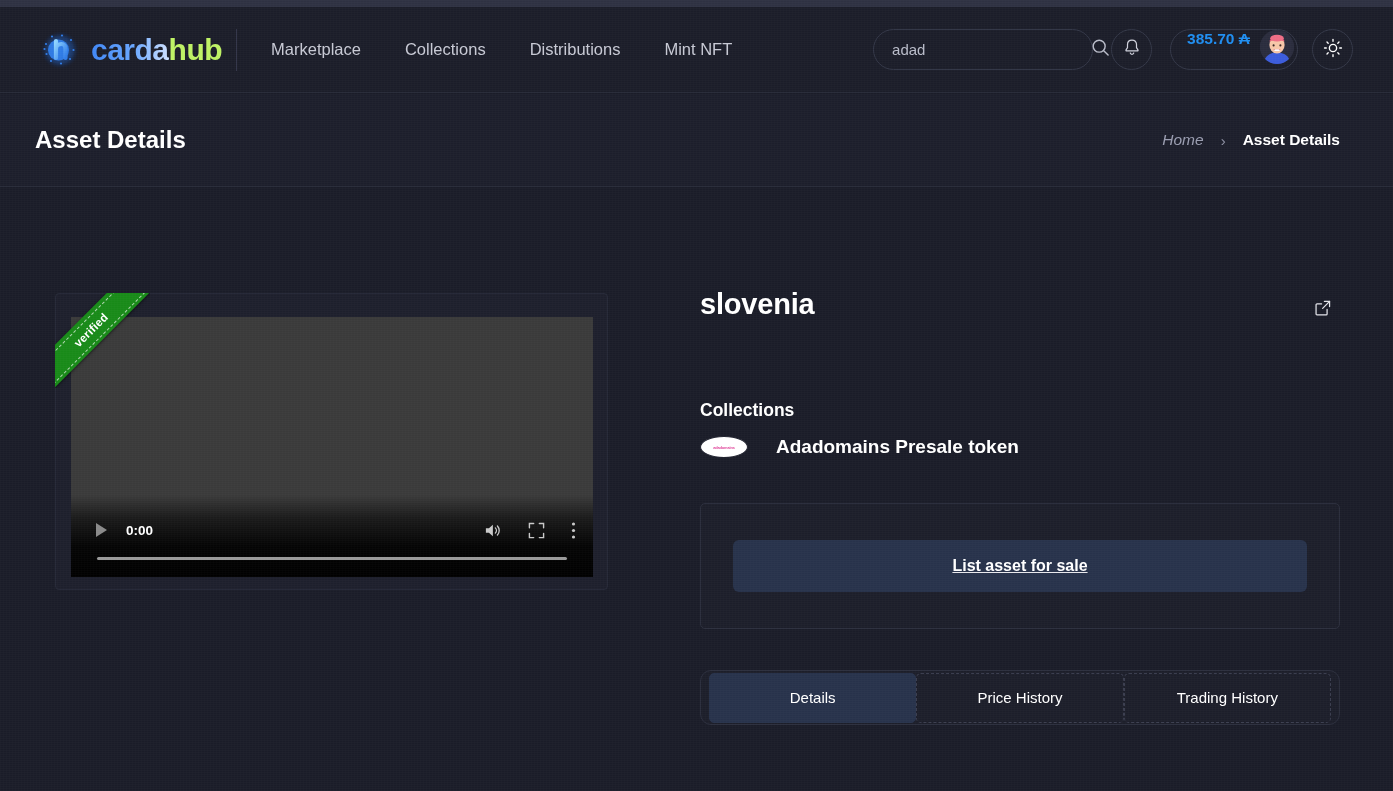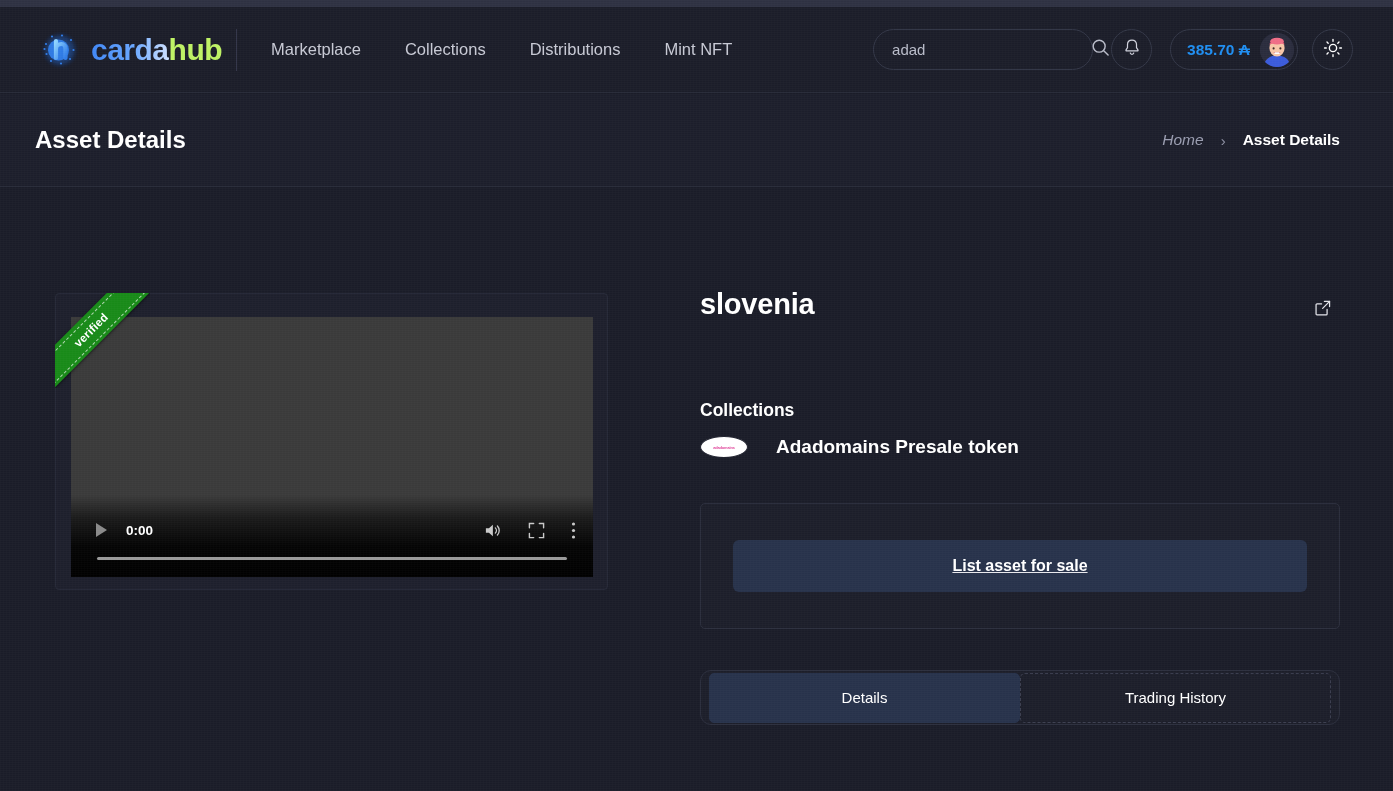--- a/index.html
+++ b/index.html
@@ -98,21 +98,21 @@
     border: 1px solid #333747;
     border-radius: 50%;
     display: flex; align-items: center; justify-content: center;
     cursor: pointer;
     flex: 0 0 auto;
   }
   .balance-pill {
     height: 41px;
     border: 1px solid #333747;
     border-radius: 21px;
-    display: flex; align-items: center;
+    display: flex; align-items: flex-start;
     padding: 0 3px 0 16px;
     margin-left: 18px;
     cursor: pointer;
   }
   .balance-text {
     font-size: 15.5px; font-weight: 700;
     color: #1f8ef1;
     white-space: nowrap;
     margin-right: 10px;
   }
@@ -512,19 +512,20 @@
       </div>
       <div class="collection-name">Adadomains Presale token</div>
     </div>
 
     <div class="sale-card">
       <button class="sale-btn">List asset for sale</button>
     </div>
 
     <div class="tabs-card">
       <div class="tab active">Details</div>
+      <div class="tab">Price History</div>
       <div class="tab">Trading History</div>
     </div>
 
   </div>
 </div>
 
 <div class="noise"></div>
 
 </body></html>

